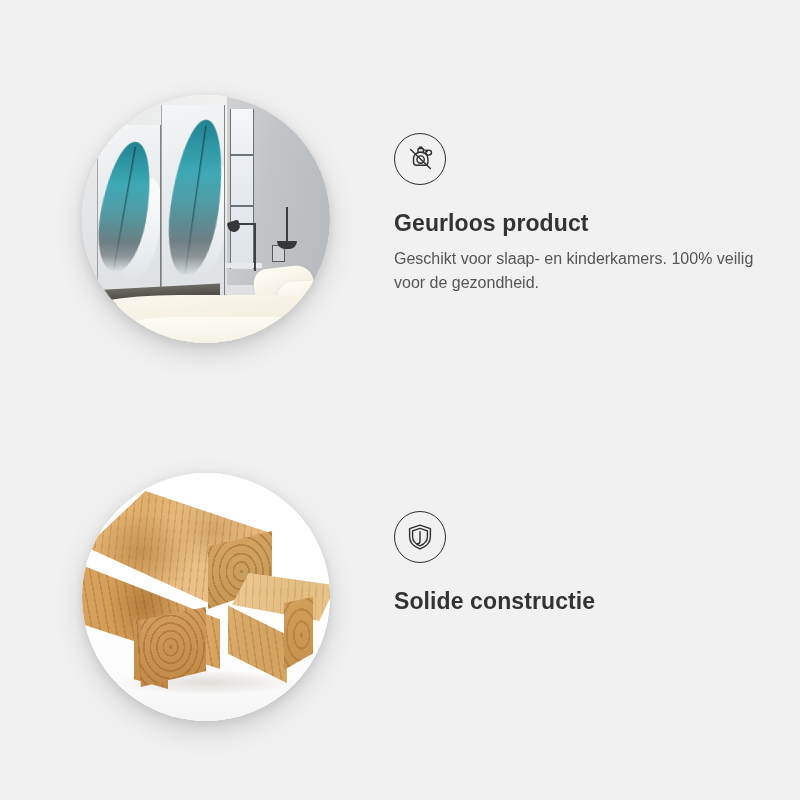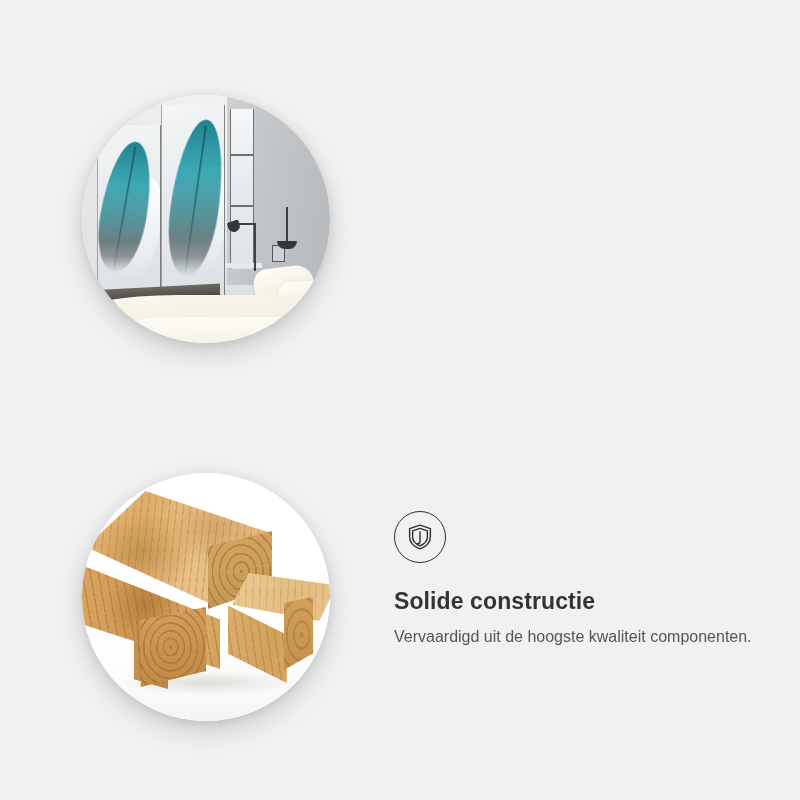--- a/index.html
+++ b/index.html
@@ -418,20 +418,42 @@
           <div class="bed-headboard"></div>
           <div class="pillow pillow-a"></div>
           <div class="pillow pillow-b"></div>
           <div class="bed-duvet"></div>
           <div class="bed-duvet2"></div>
 
         </div>
       </div>
     </div>
 
+    <div class="content">
+      <div class="icon-badge">
+        <svg width="32" height="32" viewBox="0 0 32 32" fill="none" stroke="#2e2e2e" stroke-width="1.4" stroke-linecap="round" stroke-linejoin="round">
+
+          <path d="M9.5 15.5 a6.6 6.6 0 0 1 6.6 -6.2 h1.2 a6.6 6.6 0 0 1 6.6 6.2 v3.8 a3 3 0 0 1 -3 3 h-8.4 a3 3 0 0 1 -3 -3 z"></path>
+
+          <rect x="14" y="5.6" width="5.4" height="3.8" rx="0.6"></rect>
+          <path d="M15.4 5.6 v-1.4 h2.6 v1.4"></path>
+
+          <path d="M19.4 7.1 h2.4 a1.2 1.2 0 0 1 1.2 1.2 v0.4"></path>
+          <ellipse cx="24.6" cy="9.6" rx="2.9" ry="2.5"></ellipse>
+
+          <circle cx="16.6" cy="16.6" r="3.7"></circle>
+
+          <line x1="6.6" y1="6.4" x2="26.4" y2="25.6"></line>
+        </svg>
+      </div>
+
+      <h2 class="feature-title">Geurloos product</h2>
+
+      <p class="feature-desc">Geschikt voor slaap- en kinderkamers. 100% veilig voor de gezondheid.</p>
+    </div>
   </section>
 
   <section class="feature feature-solid">
 
     <div class="media">
       <div class="photo-circle">
         <div class="photo-inner scene-wood">
           <div class="wood-floor"></div>
 
           <div class="wood-cast-shadow"></div>
@@ -463,17 +485,16 @@
           <path d="M15 3.2 L25.4 6.6 v8.1 c0 5.6 -4.2 9.9 -10.4 12.1 C8.8 24.6 4.6 20.3 4.6 14.7 V6.6 z"></path>
 
           <path d="M15 6.4 L22.4 8.8 v6.0 c0 4.1 -3.0 7.3 -7.4 9.0 C10.6 22.1 7.6 18.9 7.6 14.8 V8.8 z"></path>
 
           <path d="M15 9.6 v9.6 a2.6 2.6 0 0 1 -2.6 2.6"></path>
         </svg>
       </div>
 
       <h2 class="feature-title">Solide constructie</h2>
 
-      <p class="feature-desc">Vervaardigd uit de hoogste kwaliteit componenten.</p>
     </div>
   </section>
 
 </div>
 
 </body></html>

